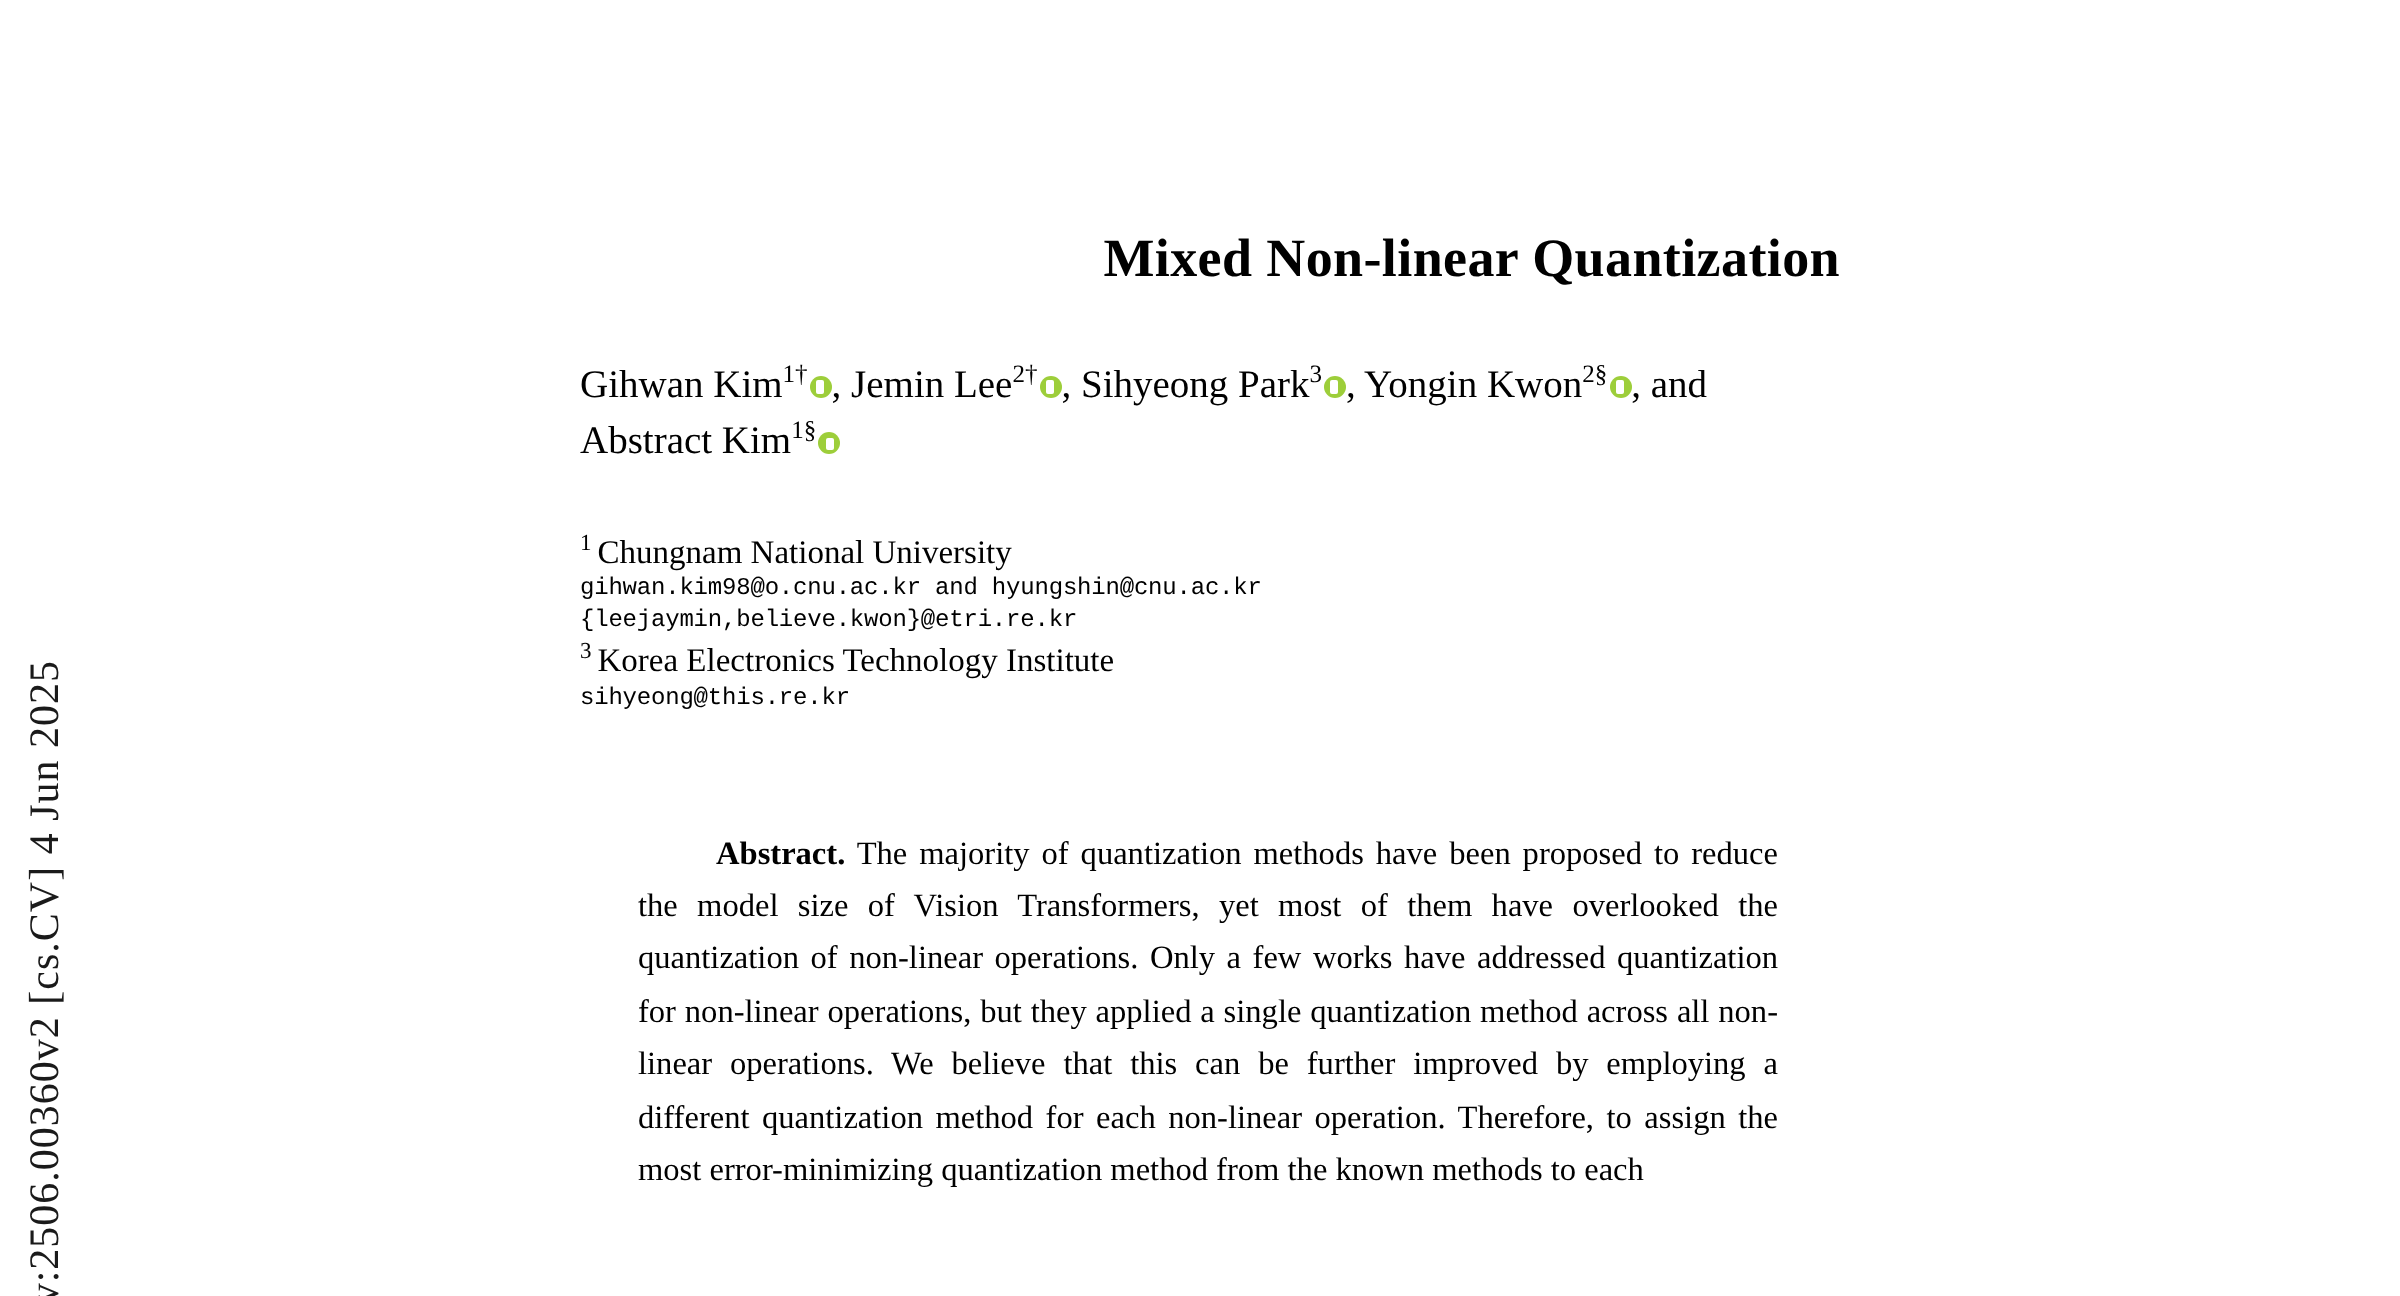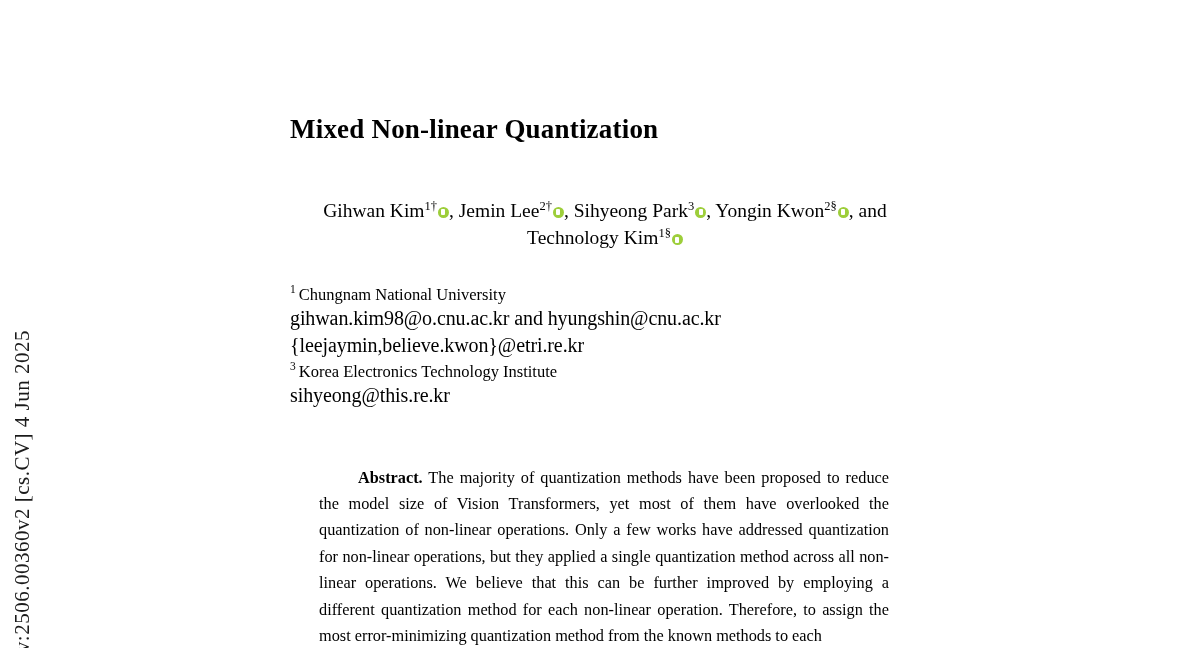--- a/index.html
+++ b/index.html
@@ -40,32 +40,32 @@
 
   .paper-col {
     position: absolute;
     left: 290px;
     top: 0;
     width: 630px;
   }
 
   .title {
     margin-top: 112px;
-    text-align: left;
+    text-align: right;
     font-family: "Liberation Serif", serif;
     font-weight: bold;
     font-size: 27px;
     line-height: 1.28;
     letter-spacing: 0.2px;
   }
   .title .line2 { display: block; }
 
   .authors {
-    margin-top: 50px;
-    text-align: center;
+    margin-top: 32px;
+    text-align: left;
     font-size: 19.5px;
     line-height: 1.42;
   }
   .authors sup { font-size: 12.5px; vertical-align: super; }
 
   .orcid {
     display: inline-block;
     width: 11px;
     height: 11px;
     border-radius: 50%;
@@ -88,22 +88,22 @@
 
   .affiliations {
     margin-top: 30px;
     text-align: left;
     font-size: 16.5px;
     line-height: 1.33;
   }
   .affil-line { white-space: nowrap; }
   .affil-line sup { font-size: 11.5px; vertical-align: super; padding-right: 3px;}
   .email {
-    font-family: Liberation Serif, serif;
-    font-size: 20px;
+    font-family: Liberation Mono, monospace;
+    font-size: 12px;
     letter-spacing: -0.1px;
   }
 
   .abstract {
     margin-top: 56px;
     width: 570px;
     margin-left: 29px;
     text-align: justify;
     font-size: 16.3px;
     line-height: 1.62;
@@ -120,21 +120,21 @@
 
   <div class="paper-col">
 
     <div class="title">
       <span>Mixed Non-linear Quantization</span>
     </div>
 
     <div class="authors">
       <span>Gihwan Kim</span><sup>1†</sup><span class="orcid"></span><span>, </span><span>Jemin Lee</span><sup>2†</sup><span class="orcid"></span><span>, </span><span>Sihyeong Park</span><sup>3</sup><span class="orcid"></span><span>, </span><span>Yongin Kwon</span><sup>2§</sup><span class="orcid"></span><span>, and</span>
       <br>
-      <span>Technology Kim</span><sup>1§</sup><span class="orcid"></span>
+      <span>Abstract Kim</span><sup>1§</sup><span class="orcid"></span>
     </div>
 
     <div class="affiliations">
       <div class="affil-line">
         <sup>1</sup><span>Chungnam National University</span>
       </div>
       <div class="email">gihwan.kim98@o.cnu.ac.kr and hyungshin@cnu.ac.kr</div>
       <div class="email">{leejaymin,believe.kwon}@etri.re.kr</div>
       <div class="affil-line">
         <sup>3</sup><span>Korea Electronics Technology Institute</span>

